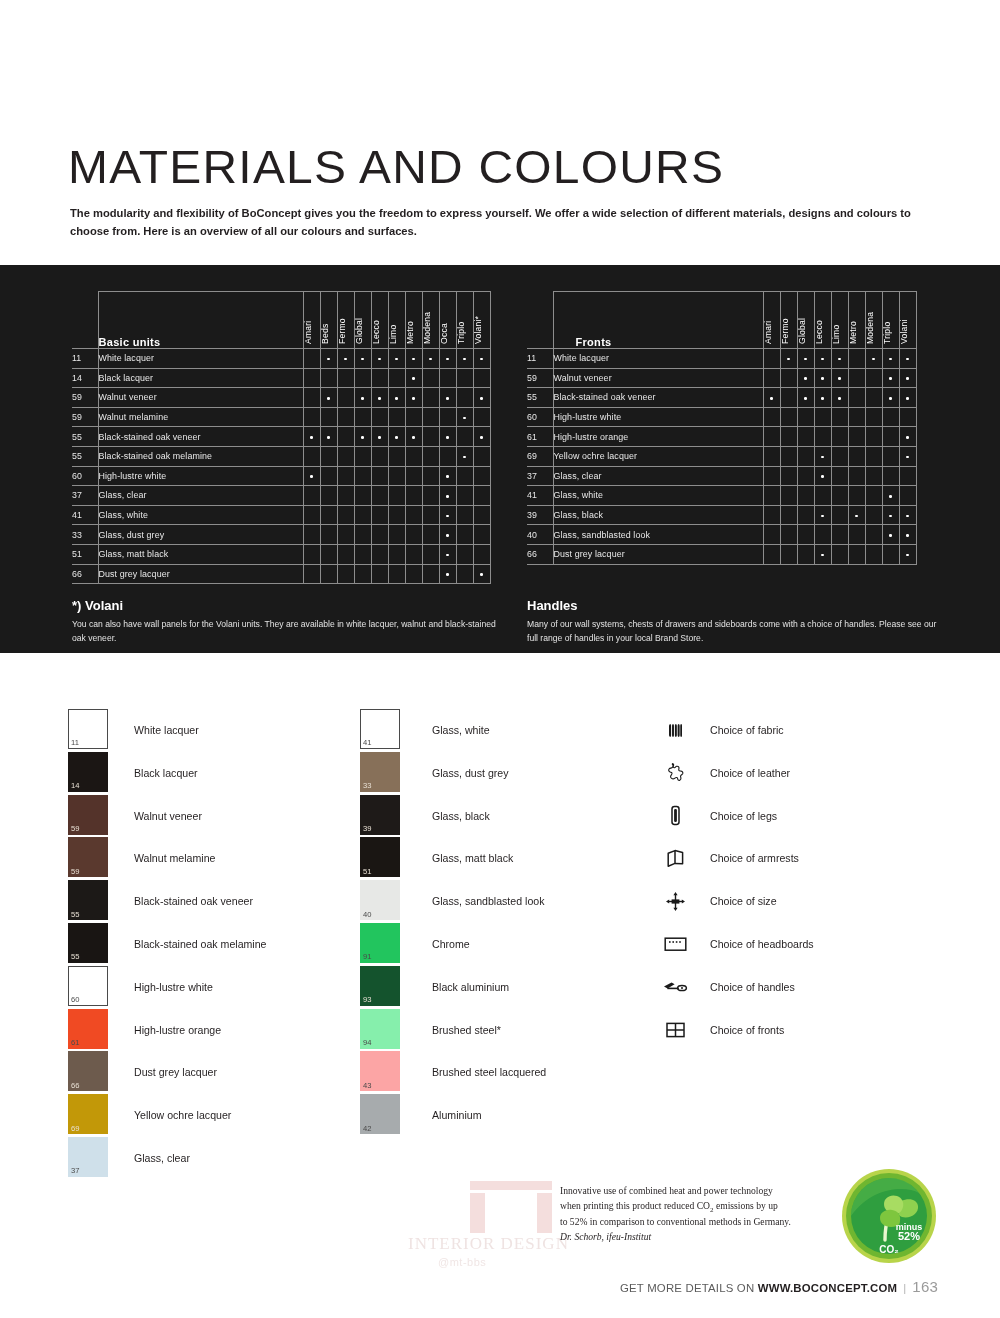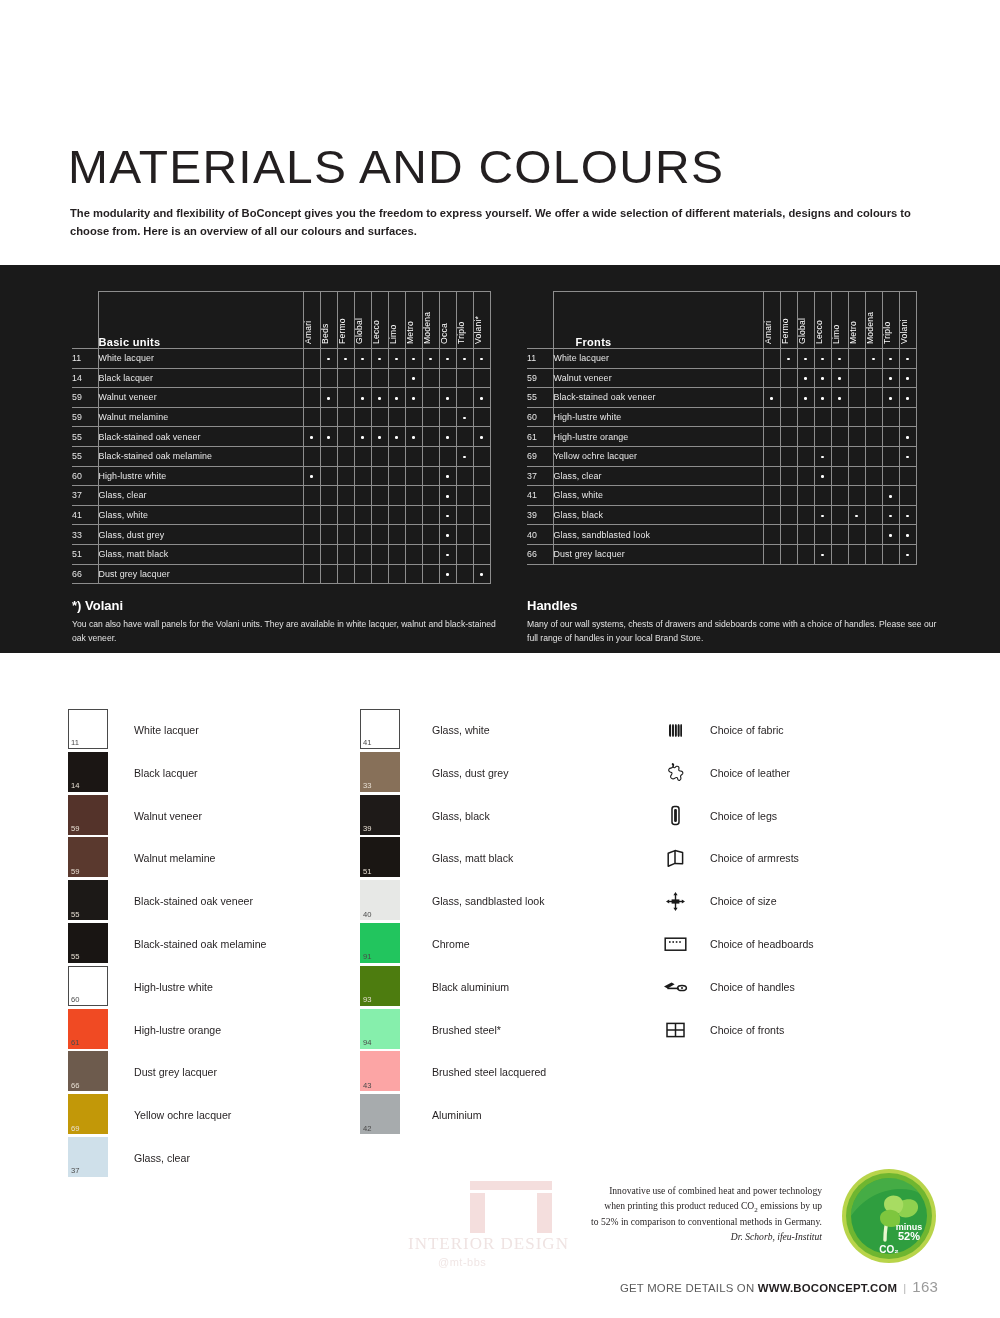--- a/index.html
+++ b/index.html
@@ -137,21 +137,21 @@
     letter-spacing: 1px; white-space: nowrap;
   }
   .wm-sub {
     position: absolute; left: 30px; top: 78px; font-size: 11px; color: #f0e6e5;
     letter-spacing: .5px;
   }
 
   .eco-text {
     position: absolute; left: 560px; top: 1184px; width: 262px;
     font-family: "Liberation Serif", serif;
-    font-size: 9.6px; line-height: 1.52; text-align: right; color: #231f20;
+    font-size: 9.6px; line-height: 1.52; color: #231f20;
   }
   .eco-text .attrib { font-style: italic; }
   .eco-text sub { font-size: 7px; }
 
   .eco-logo { position: absolute; left: 841px; top: 1168px; width: 96px; height: 96px; }
 
   .fn {
     position: absolute; left: 70px; top: 1268px;
     font-size: 8.8px; line-height: 1.6; color: #231f20;
   }
@@ -734,21 +734,21 @@
           </div>
           <div class="slabel">Glass, sandblasted look</div>
         </div>
         <div class="srow">
           <div class="sw" style="background: #22c55e;">
             <span class="code dark">91</span>
           </div>
           <div class="slabel">Chrome</div>
         </div>
         <div class="srow">
-          <div class="sw" style="background: #4d7c0f;">
+          <div class="sw" style="background: #14532d;">
             <span class="code light">93</span>
           </div>
           <div class="slabel">Black aluminium</div>
         </div>
         <div class="srow">
           <div class="sw" style="background: #86efac;">
             <span class="code dark">94</span>
           </div>
           <div class="slabel">Brushed steel*</div>
         </div>

